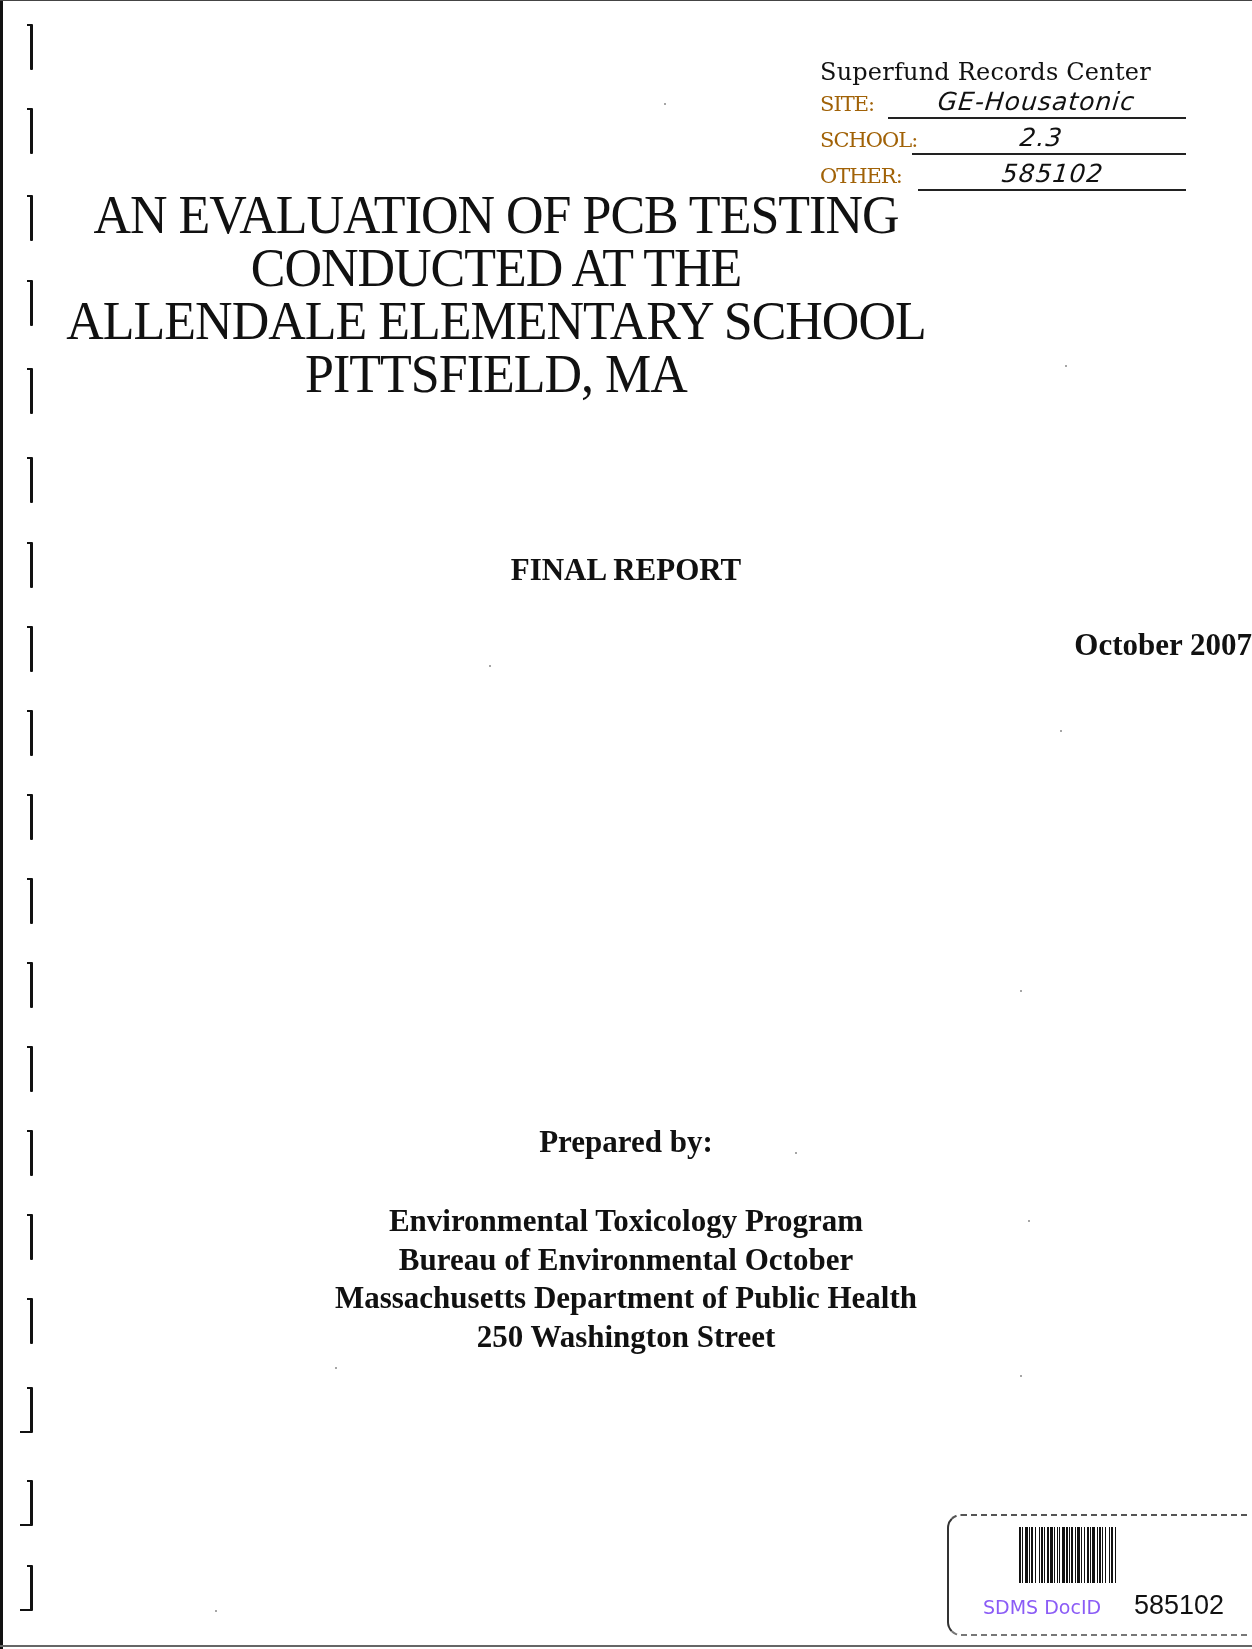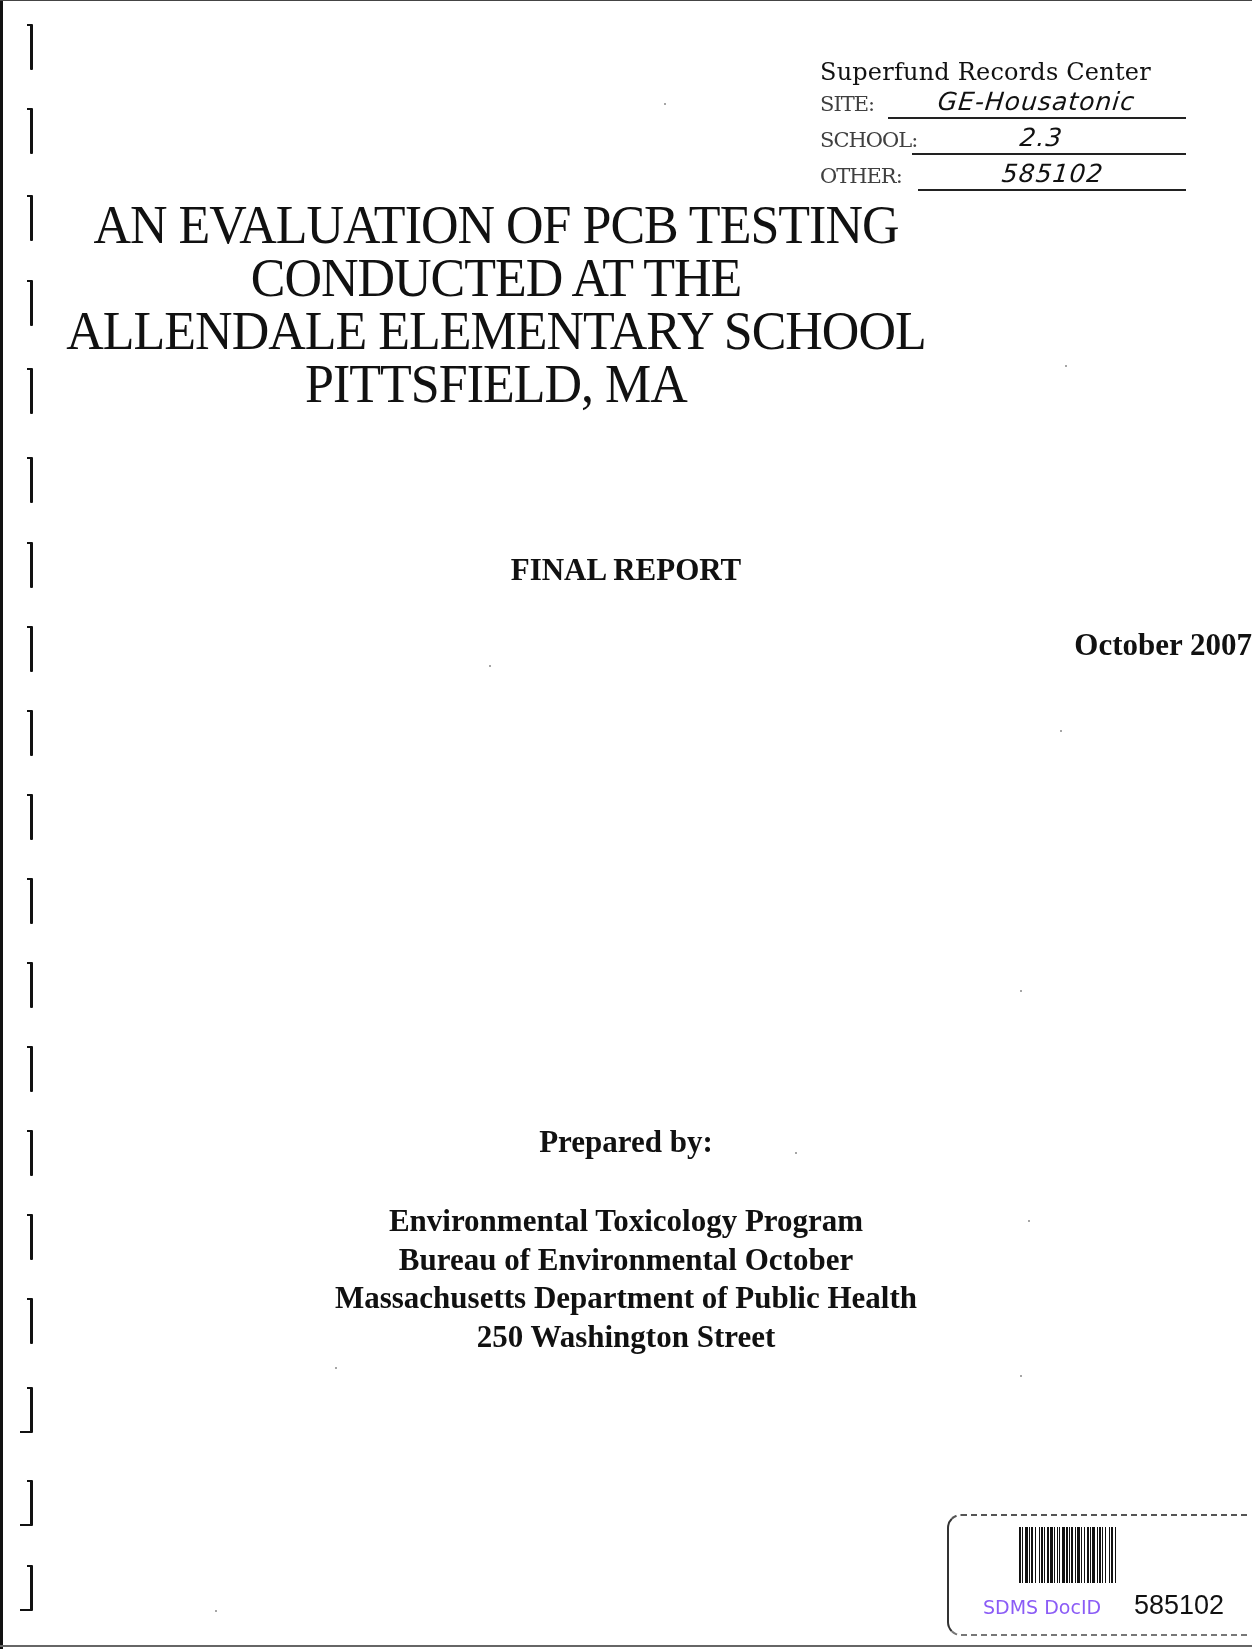--- a/index.html
+++ b/index.html
@@ -13,26 +13,26 @@
   .edge-bottom { position: absolute; left: 0; bottom: 2px; width: 1252px; height: 2px; background: #666; }
 
   .binding-mark { position: absolute; left: 30px; width: 3px; height: 46px; background: #111; border-radius: 1px; }
   .binding-mark::before { content: ""; position: absolute; left: -3px; top: 0; width: 5px; height: 2px; background: #111; }
   .binding-mark.foot::after { content: ""; position: absolute; left: -10px; bottom: 0; width: 12px; height: 2px; background: #111; }
 
   
   .stamp { position: absolute; left: 820px; top: 30px; width: 370px; margin-top: 28px; }
   .stamp-title { font-family: "DejaVu Serif", serif; font-size: 24px; letter-spacing: 0.2px; color: #111; line-height: 28px; white-space: nowrap; }
   .stamp-row { position: relative; height: 36px; }
-  .stamp-label { position: absolute; left: 0; bottom: 6px; font-family: "DejaVu Serif", serif; font-size: 21px; letter-spacing: -1px; color: #404040; }
+  .stamp-label { position: absolute; left: 0; bottom: 6px; font-family: "DejaVu Serif", serif; font-size: 21px; letter-spacing: -1px; color: #a16207; }
   .stamp-line { position: absolute; bottom: 3px; right: 4px; height: 2px; background: #222; }
   .stamp-hand { position: absolute; bottom: 6px; font-family: "DejaVu Sans", sans-serif; font-style: italic; font-size: 25px; color: #111; transform: skewX(-6deg); letter-spacing: 1px; }
 
   
-  .title-block { position: absolute; left: 0; top: 198px; width: 992px; text-align: center; }
+  .title-block { position: absolute; left: 0; top: 188px; width: 992px; text-align: center; }
   .title-line { font-family: "Liberation Serif", serif; font-size: 52px; line-height: 53px; letter-spacing: -1px; color: #111; transform: scaleY(1.05); }
 
   .center-bold { position: absolute; left: 0; width: 1252px; text-align: center; font-family: "Liberation Serif", serif; font-weight: bold; color: #111; }
   .final-report { top: 552px; font-size: 31px; }
   .report-date { top: 627px; font-size: 31px; text-align: right; }
   .prepared-by { top: 1124px; font-size: 31px; }
 
   .address { position: absolute; left: 0; top: 1202px; width: 1252px; text-align: center; }
   .address-line { font-family: "Liberation Serif", serif; font-weight: bold; font-size: 31px; line-height: 38.5px; color: #111; }
 

